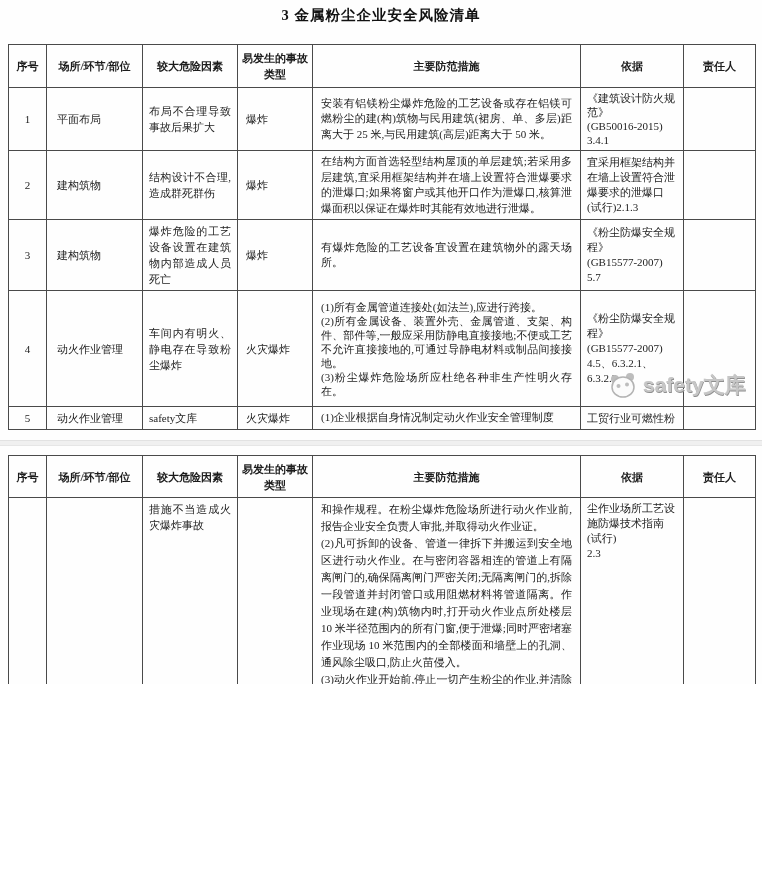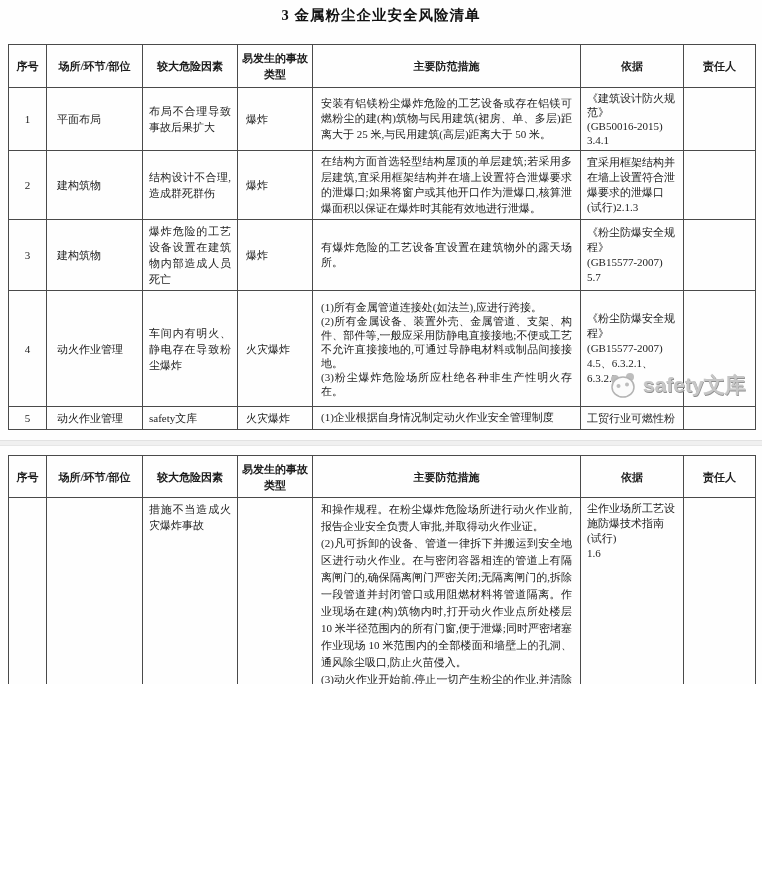--- a/index.html
+++ b/index.html
@@ -169,21 +169,21 @@
       <td class="c-place"></td>
       <td class="c-risk">措施不当造成火灾爆炸事故</td>
       <td class="c-acc"></td>
       <td class="c-meas pre lh17">和操作规程。在粉尘爆炸危险场所进行动火作业前,报告企业安全负责人审批,并取得动火作业证。
 (2)凡可拆卸的设备、管道一律拆下并搬运到安全地区进行动火作业。在与密闭容器相连的管道上有隔离闸门的,确保隔离闸门严密关闭;无隔离闸门的,拆除一段管道并封闭管口或用阻燃材料将管道隔离。作业现场在建(构)筑物内时,打开动火作业点所处楼层 10 米半径范围内的所有门窗,便于泄爆;同时严密堵塞作业现场 10 米范围内的全部楼面和墙壁上的孔洞、通风除尘吸口,防止火苗侵入。
 (3)动火作业开始前,停止一切产生粉尘的作业,并清除作业点 10 米范围内的可燃性粉尘,用水冲洗淋湿地面和墙壁(遇湿反应的粉尘除外);清除作业范围内的所有可燃物,不能移走的可燃建筑或物体用阻燃材料加以保护。
 (4)动火作业时,有安全员在现场监护,并备有适量和适用的灭火器材及供水管路,确保作业现场及时冷却和淋灭周围火星。
 (5)作业结束后,动火人员和监护人员要共同熄灭残余火迹,清扫作业现场,检查无残留火迹,确认安全方准撤离现场。</td>
       <td class="c-basis pre">尘作业场所工艺设施防爆技术指南
 (试行)
-1.6</td>
+2.3</td>
       <td class="c-resp"></td>
     </tr>
     <tr style="height:60px">
       <td class="c-no">6</td>
       <td class="c-place">除尘</td>
       <td class="c-risk">除尘措施、工具不当而造成粉尘</td>
       <td class="c-acc">火灾爆炸</td>
       <td class="c-meas pre">(1)根据本企业可燃性粉尘特性对产生粉尘的车间采用负压吸尘、洒水降尘等不会产生二次扬尘的方式</td>
       <td class="c-basis pre">《工贸行业可燃性粉尘作业场所工艺</td>
       <td class="c-resp"></td>

